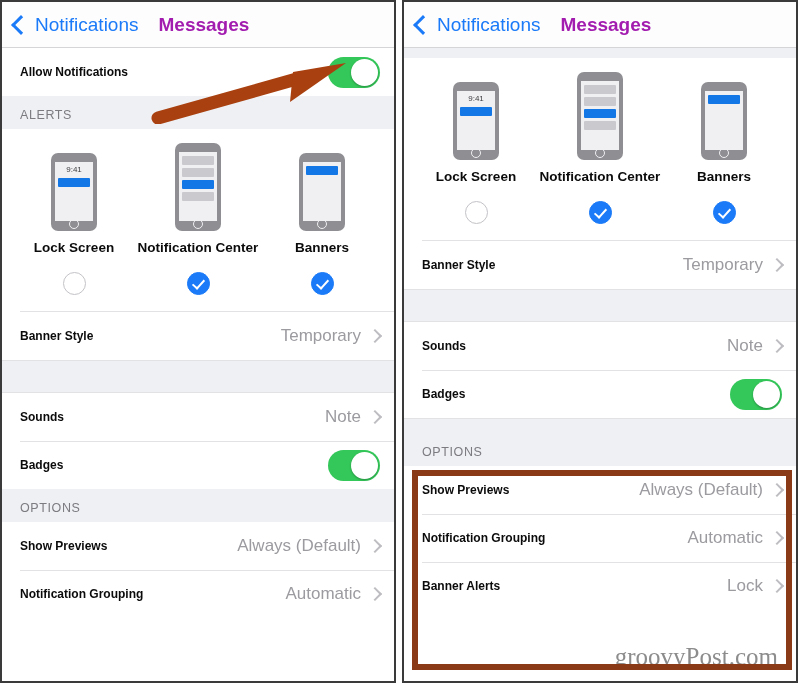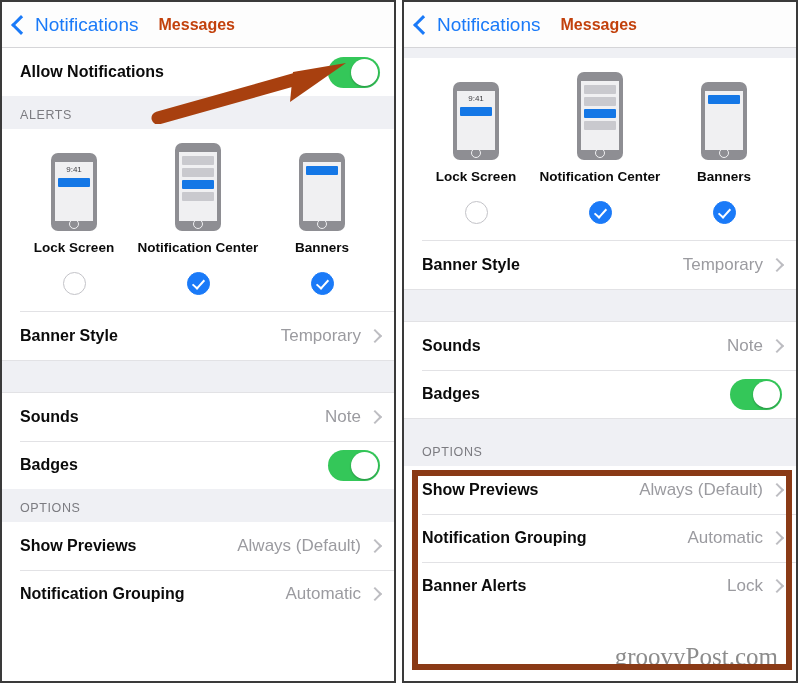--- a/index.html
+++ b/index.html
@@ -55,23 +55,23 @@
     display: inline-block;
     width: 11px;
     height: 11px;
     border-left: 3px solid #1a7af8;
     border-bottom: 3px solid #1a7af8;
     transform: rotate(45deg);
     margin-right: 7px;
     margin-left: 2px;
   }
   .nav-title {
-    font-size: 16px;
+    font-size: 19px;
     font-weight: bold;
-    color: #c2410c;
+    color: #a21caf;
     margin-left: 20px;
     white-space: nowrap;
   }
 
   
   .sheet {
     position: relative;
     background: #eff0f4;
   }
 
@@ -96,21 +96,21 @@
   .row + .row::before {
     content: "";
     position: absolute;
     left: 18px;
     right: 0;
     top: 0;
     height: 1px;
     background: #e2e2e5;
   }
   .row-label {
-    font-size: 16px;
+    font-size: 12px;
     font-weight: bold;
     color: #0b0b0b;
   }
   .row-right {
     margin-left: auto;
     display: flex;
     align-items: center;
   }
   .row-value {
     font-size: 17px;

